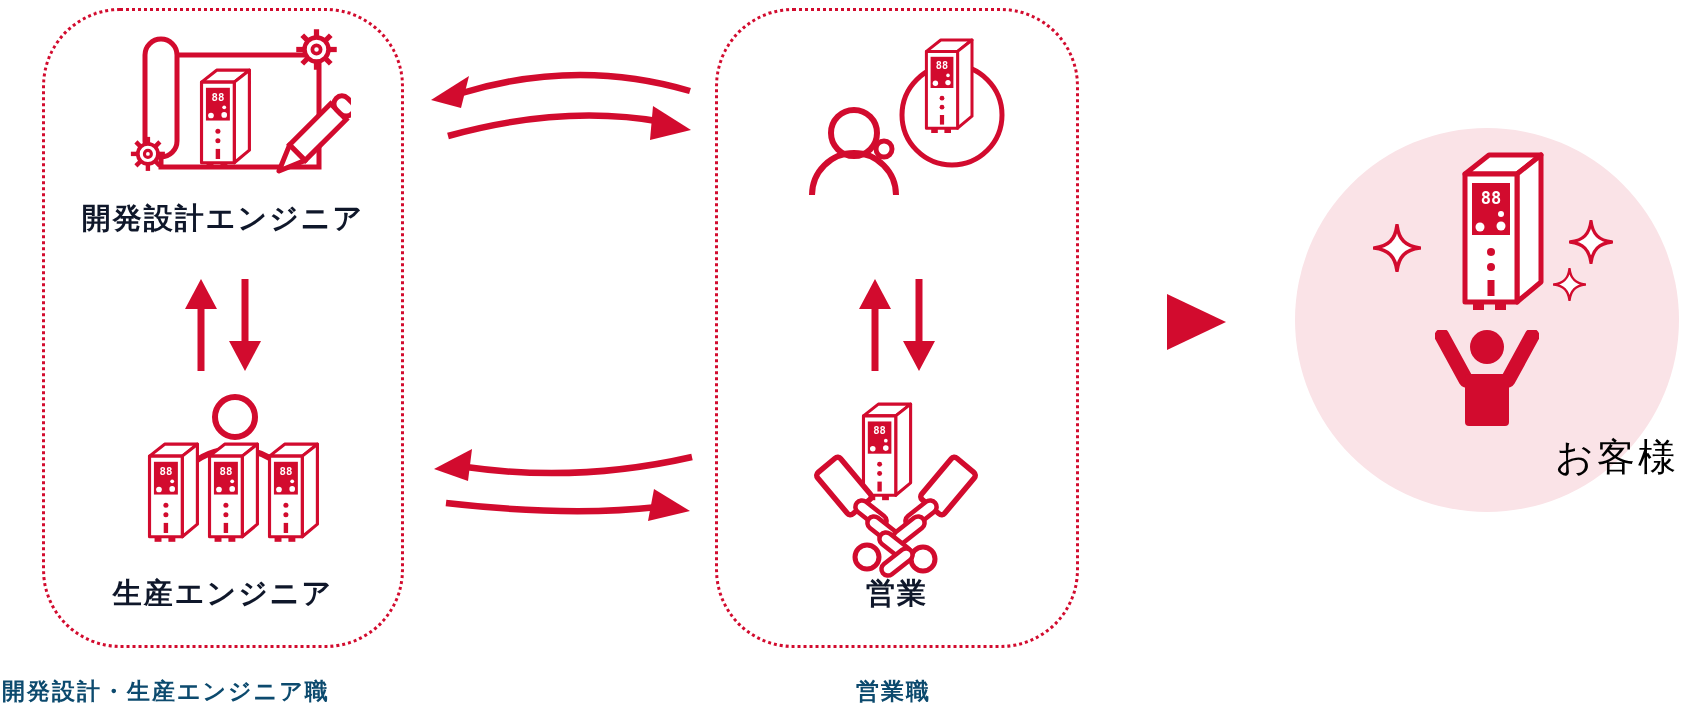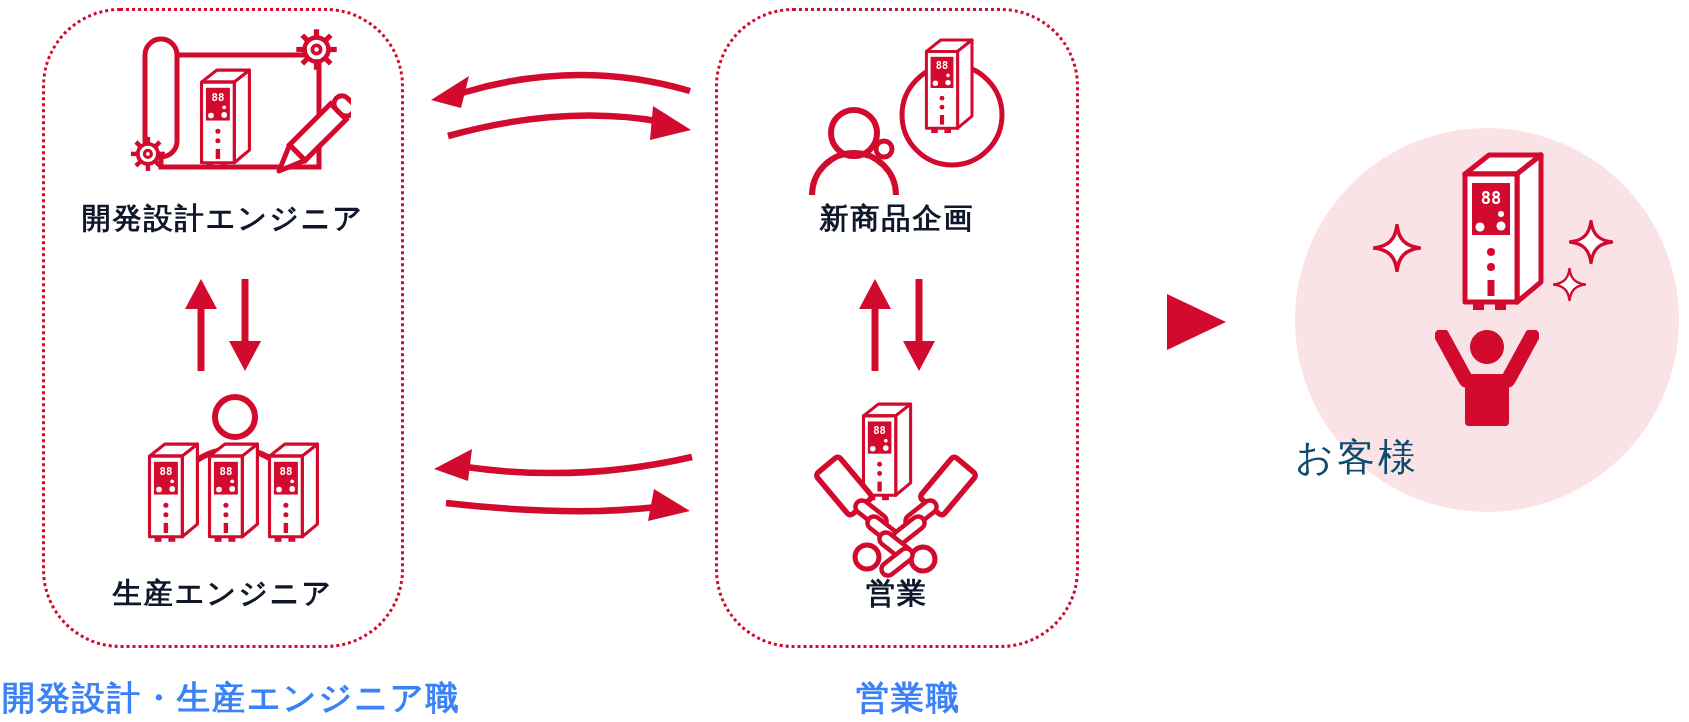--- a/index.html
+++ b/index.html
@@ -8,29 +8,29 @@
   .col-box{position:absolute;top:8px;width:362px;height:640px;border:3px dotted #d20b2e;border-radius:78px;box-sizing:border-box;}
   #eng-box{left:42px;}
   #sales-box{left:715px;width:364px;}
   .icon-wrap{position:absolute;}
   .node-label{position:absolute;width:100%;text-align:center;color:#0f172a;font-weight:bold;
               font-size:29px;letter-spacing:2px;line-height:32px;}
   .label-top{top:191px;}
   .label-bottom{top:566px;}
   .v-arrows{position:absolute;left:50%;transform:translateX(-50%);top:268px;}
   .curve-arrows{position:absolute;left:428px;}
-  .caption{position:absolute;top:676px;color:#3b82f6;font-weight:bold;font-size:33px;letter-spacing:2px;}
+  .caption{position:absolute;top:676px;color:#0c4a6e;font-weight:bold;font-size:23px;letter-spacing:2px;}
   #caption-eng{left:2px;}
   #caption-sales{left:856px;text-align:right;}
   .flow-triangle{position:absolute;left:1167px;top:294px;width:0;height:0;
                  border-top:28px solid transparent;border-bottom:28px solid transparent;
                  border-left:59px solid #d20b2e;}
   .customer-circle{position:absolute;left:1295px;top:128px;width:384px;height:384px;border-radius:50%;background:#fae3e7;}
   .customer-circle .abs{position:absolute;}
-  .customer-label{position:absolute;top:304px;width:100%;text-align:left;color:#0c4a6e;
+  .customer-label{position:absolute;top:304px;width:100%;text-align:right;color:#000000;
                   font-size:38px;letter-spacing:3px;font-weight:normal;}
 </style>
 </head>
 <body>
 
 <div class="stage">
 
   <svg width="0" height="0" style="position:absolute" aria-hidden="true">
     <defs>
       <g id="dev" stroke-linejoin="round">
@@ -115,21 +115,20 @@
   </svg>
 
   <section class="col-box" id="sales-box">
     <svg class="icon-wrap" style="left:78px;top:12px" width="220" height="172" viewBox="0 0 220 172">
       <circle cx="58" cy="110" r="23" fill="#fff" stroke="#d20b2e" stroke-width="6"></circle>
       <path d="M16,172 A42,42 0 0 1 100,172" fill="none" stroke="#d20b2e" stroke-width="6"></path>
       <circle cx="88" cy="126" r="8" fill="#fff" stroke="#d20b2e" stroke-width="5"></circle>
       <circle cx="156" cy="92" r="50" fill="#fff" stroke="#d20b2e" stroke-width="5"></circle>
       <use href="#dev" transform="translate(128,14) scale(0.6)"></use>
     </svg>
-    <div class="node-label label-top">新商品企画</div>
 
     <svg class="v-arrows" width="92" height="92" viewBox="0 0 92 92">
       <polygon points="24,0 8,30 40,30" fill="#d20b2e"></polygon>
       <line x1="24" y1="26" x2="24" y2="92" stroke="#d20b2e" stroke-width="7"></line>
       <line x1="68" y1="0" x2="68" y2="64" stroke="#d20b2e" stroke-width="7"></line>
       <polygon points="68,92 52,62 84,62" fill="#d20b2e"></polygon>
     </svg>
 
     <svg class="icon-wrap" style="left:93px;top:388px" width="170" height="180" viewBox="0 0 170 180">
       <use href="#dev" transform="translate(50,2) scale(0.62)"></use>

